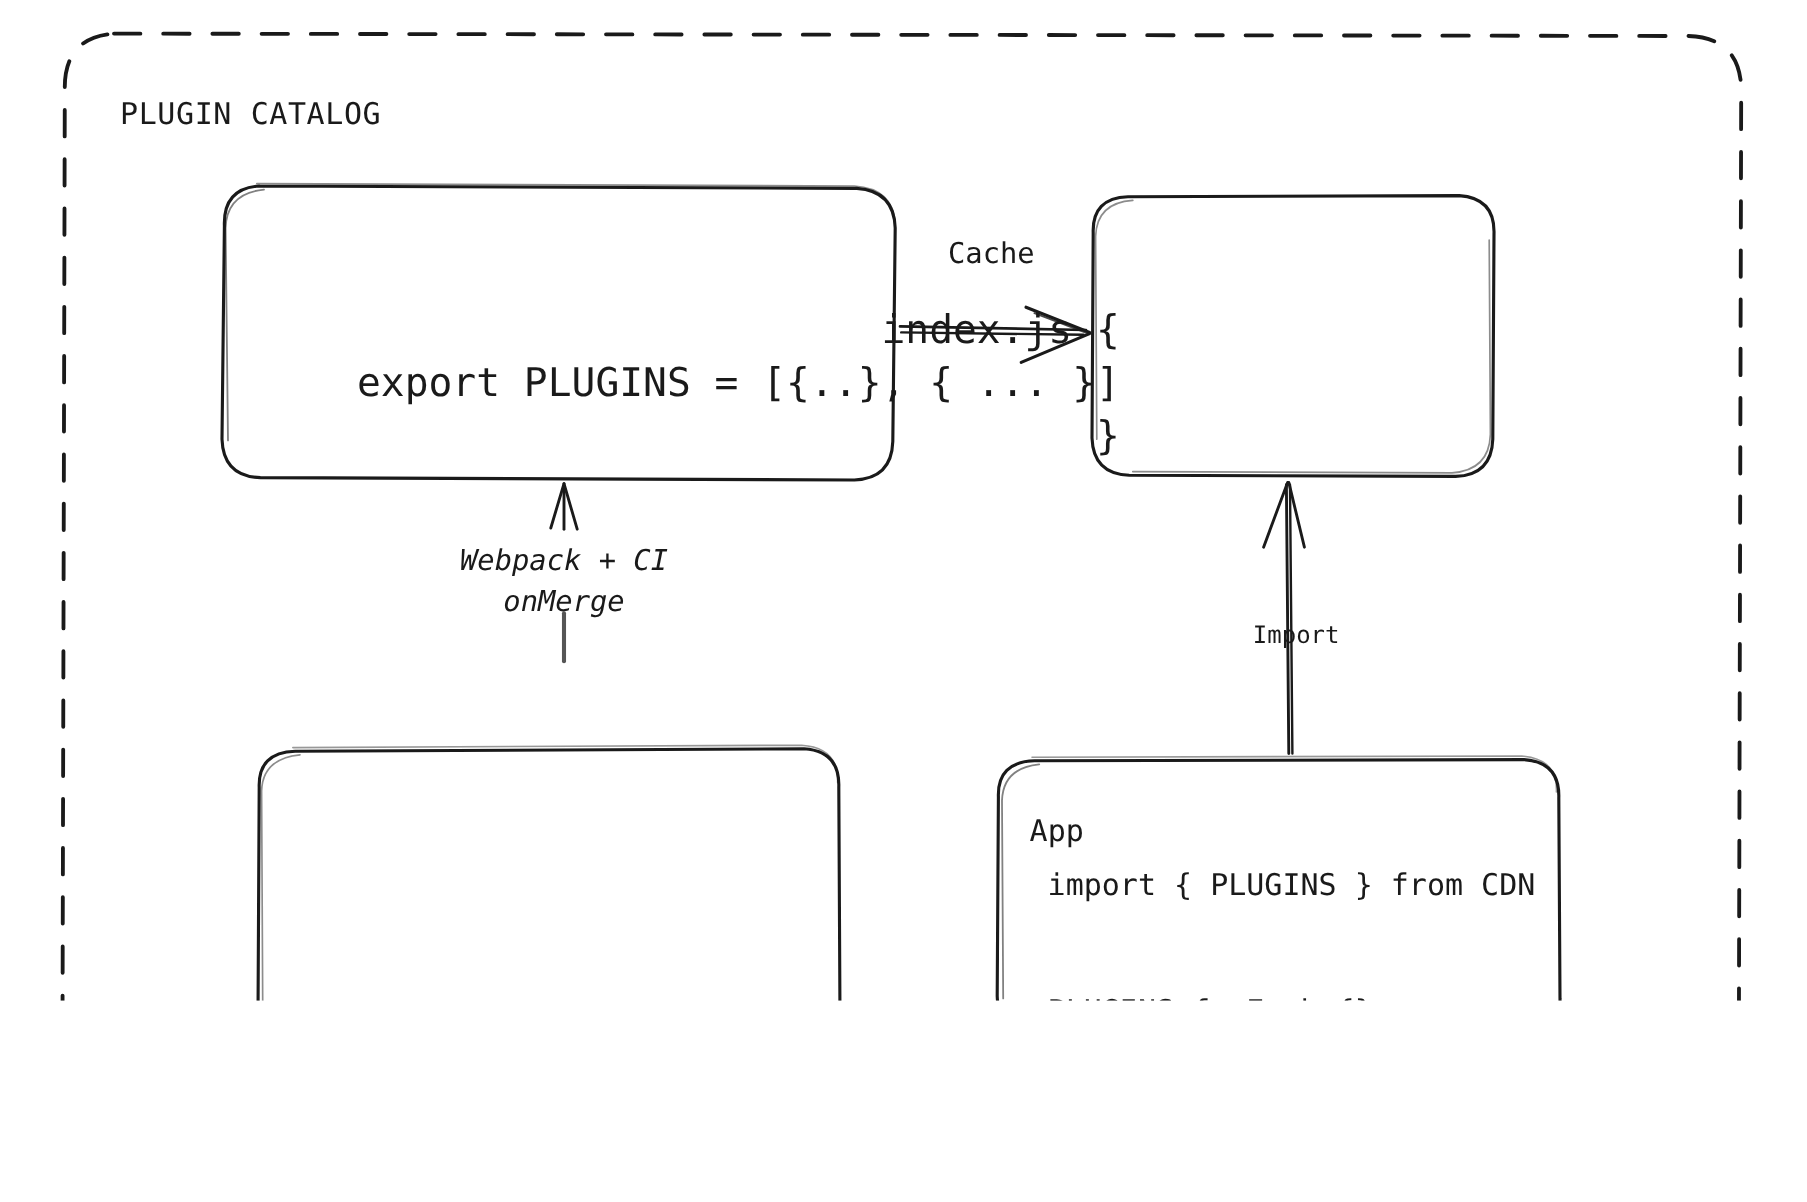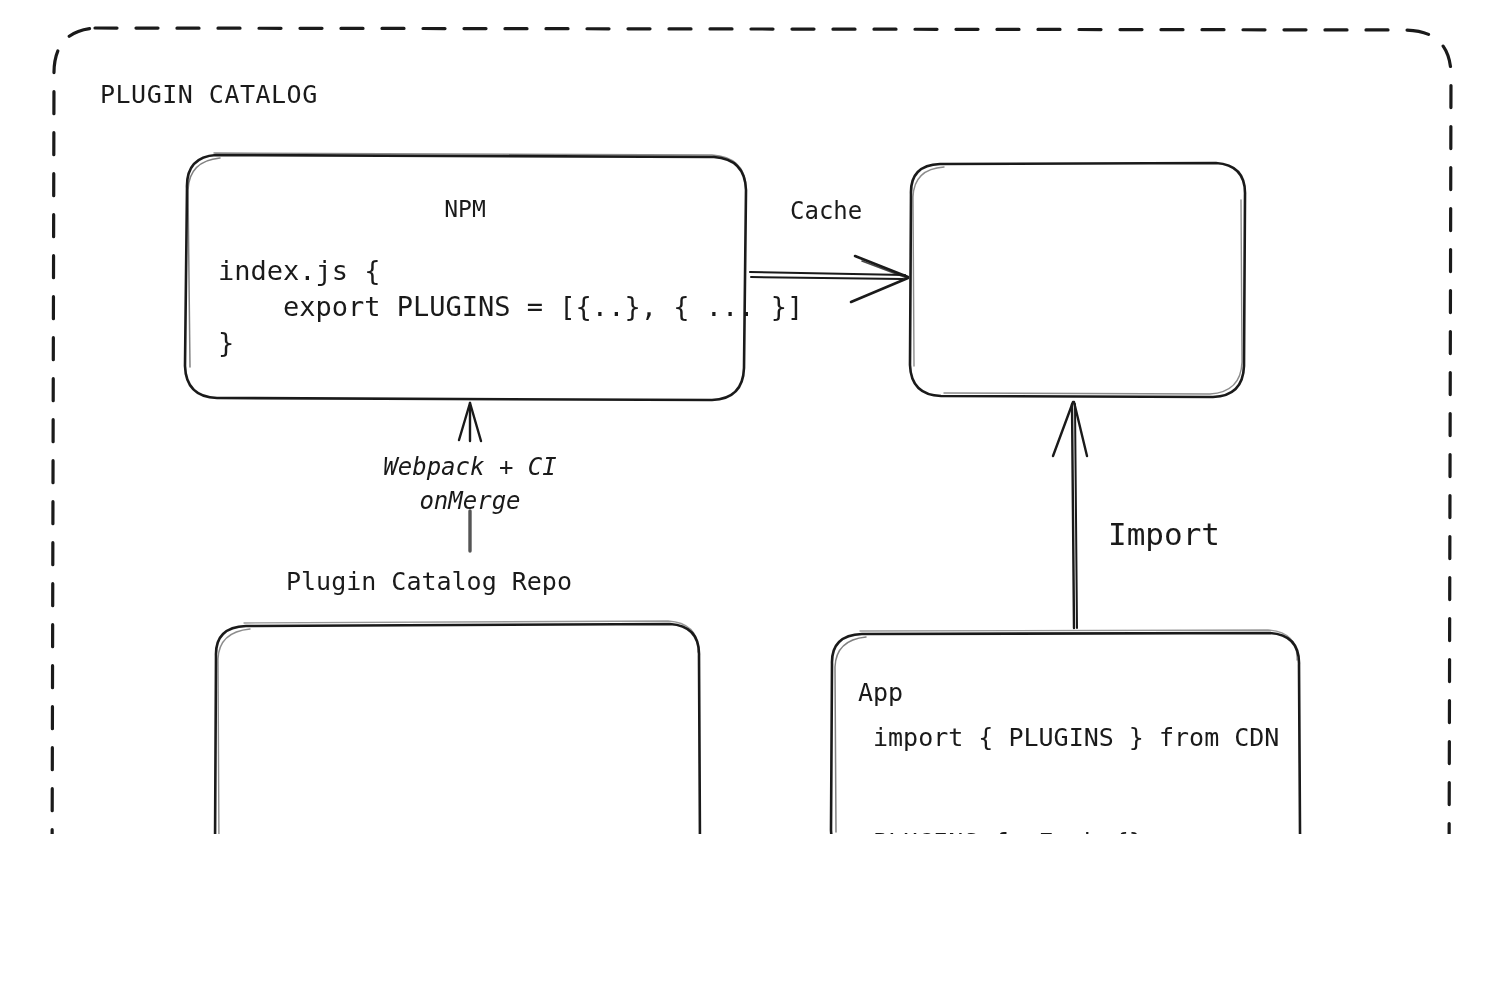--- a/index.html
+++ b/index.html
@@ -44,39 +44,40 @@
   #npm-title {
     left: 185px;
     top: 198px;
     width: 560px;
     text-align: center;
     font-size: 23px;
   }
   #npm-code {
     left: 218px;
     top: 253px;
-    font-size: 27px;
+    font-size: 33px;
     line-height: 1.33;
+    text-align: right;
   }
   #cdn-title {
     left: 910px;
     top: 267px;
     width: 336px;
     text-align: center;
     font-size: 25px;
   }
   #cache-label {
     left: 790px;
     top: 199px;
     font-size: 24px;
   }
   #import-label {
-    left: 1108px;
+    left: 1044px;
     top: 519px;
-    font-size: 31px;
+    font-size: 20px;
   }
   #webpack-label {
     left: 310px;
     top: 450px;
     width: 320px;
     text-align: center;
     font-size: 24px;
     line-height: 1.42;
     font-style: italic;
   }
@@ -162,33 +163,31 @@
     <g>
       <path d="M 1074,628 L 1072,404" fill="none" stroke="#1a1a1a" stroke-width="2.4" stroke-linecap="round"></path>
       <path d="M 1077,628 L 1075,404" fill="none" stroke="#1a1a1a" stroke-width="2.0" stroke-linecap="round"></path>
       <path d="M 1053,456 L 1073,402" fill="none" stroke="#1a1a1a" stroke-width="2.4" stroke-linecap="round"></path>
       <path d="M 1087,456 L 1074,402" fill="none" stroke="#1a1a1a" stroke-width="2.4" stroke-linecap="round"></path>
     </g>
   </svg>
 
   <div class="txt" id="group-title">PLUGIN CATALOG</div>
 
-  <div class="txt" id="npm-title">NPM</div>
   <div class="txt" id="npm-code">index.js {
     export PLUGINS = [{..}, { ... }]
 }</div>
 
 
   <div class="txt" id="cache-label">Cache</div>
 
   <div class="txt" id="webpack-label">Webpack + CI
 onMerge</div>
 
   <div class="txt" id="import-label">Import</div>
 
-  <div class="txt" id="repo-label">Plugin Catalog Repo</div>
 
   <div class="txt" id="app-title">App</div>
   <div class="txt" id="app-code">import { PLUGINS } from CDN
 
 PLUGINS.forEach {}</div>
 
 </div>
 
 </body></html>

